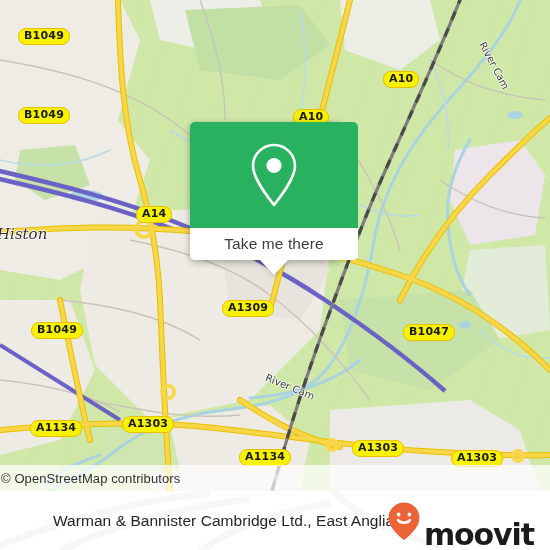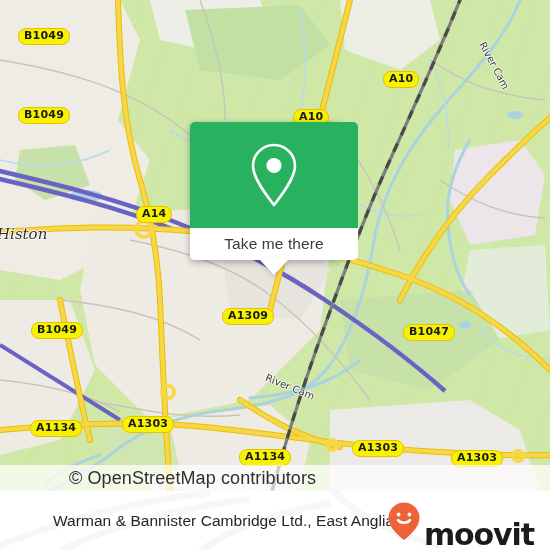--- a/index.html
+++ b/index.html
@@ -57,21 +57,21 @@
   }
 
   
   #attribution{
     position:absolute;left:0;bottom:0;width:550px;height:26px;
     background:rgba(255,255,255,.72);
     display:flex;align-items:center;
   }
   #attribution span{
     font-family:"Liberation Sans",sans-serif;
-    font-size:18px;color:#303030;padding-left:21px;letter-spacing:.1px;margin-left:48px;
+    font-size:13px;color:#303030;padding-left:1px;letter-spacing:.1px;
   }
 
   
   #card{
     position:absolute;left:190px;top:122px;width:152px;height:138px;
     border-radius:5px;
     box-shadow:0 2px 7px rgba(0,0,0,.32);
     overflow:visible;
     text-align:right;
   }
@@ -229,21 +229,21 @@
         <path d="M462 -5 C440 50 415 105 390 160 C365 215 345 270 325 325 C308 372 292 420 278 470 L272 491" fill="none" stroke="#7d7d7d" stroke-width="3.2"></path>
         <path d="M462 -5 C440 50 415 105 390 160 C365 215 345 270 325 325 C308 372 292 420 278 470 L272 491" fill="none" stroke="#4a4a4a" stroke-width="3.2" stroke-dasharray="9 9"></path>
       </g>
     </svg>
 
     <div class="shield" style="left:18px;top:28px">B1049</div>
     <div class="shield" style="left:18px;top:107px">B1049</div>
     <div class="shield" style="left:136px;top:206px">A14</div>
     <div class="shield" style="left:383px;top:71px">A10</div>
     <div class="shield" style="left:293px;top:109px">A10</div>
-    <div class="shield" style="left:222px;top:308px">A1309</div>
+    <div class="shield" style="left:222px;top:300px">A1309</div>
     <div class="shield" style="left:31px;top:322px">B1049</div>
     <div class="shield" style="left:403px;top:324px">B1047</div>
     <div class="shield" style="left:30px;top:420px">A1134</div>
     <div class="shield" style="left:122px;top:416px">A1303</div>
     <div class="shield" style="left:239px;top:449px">A1134</div>
     <div class="shield" style="left:352px;top:440px">A1303</div>
     <div class="shield" style="left:451px;top:450px">A1303</div>
 
     <div class="placelabel" style="left:-3px;top:225px">Histon</div>
 

